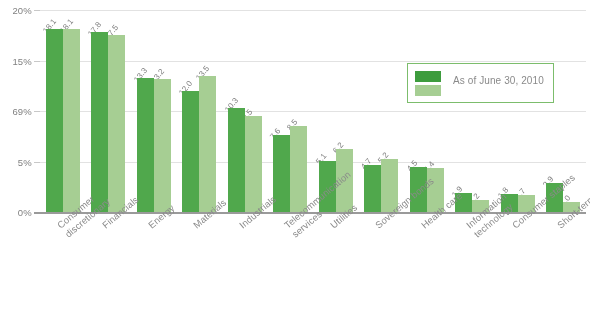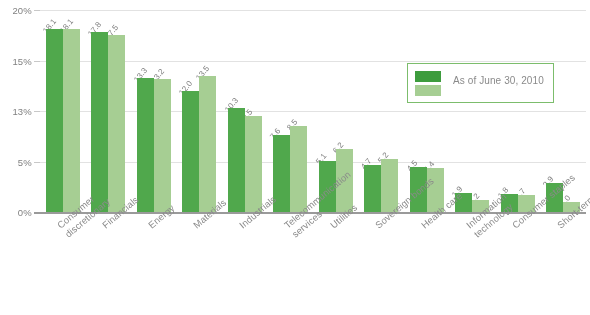--- a/index.html
+++ b/index.html
@@ -143,21 +143,21 @@
 </head>
 <body>
 
 <div id="chart-root">
 
   <div class="y-axis" id="y-axis">
       <div class="y-tick-label" style="top: 212px;">0%</div>
       <div class="y-tick-mark" style="top: 212px;"></div>
       <div class="y-tick-label" style="top: 161.5px;">5%</div>
       <div class="y-tick-mark" style="top: 161.5px;"></div>
-      <div class="y-tick-label" style="top: 111px;">13%</div>
+      <div class="y-tick-label" style="top: 111px;">69%</div>
       <div class="y-tick-mark" style="top: 111px;"></div>
       <div class="y-tick-label" style="top: 60.5px;">15%</div>
       <div class="y-tick-mark" style="top: 60.5px;"></div>
       <div class="y-tick-label" style="top: 10px;">20%</div>
       <div class="y-tick-mark" style="top: 10px;"></div>
     </div>
 
   <div class="plot-area" id="plot-area">
     <div class="baseline"></div>
   <div class="gridline" style="top: 151.5px;"></div>

